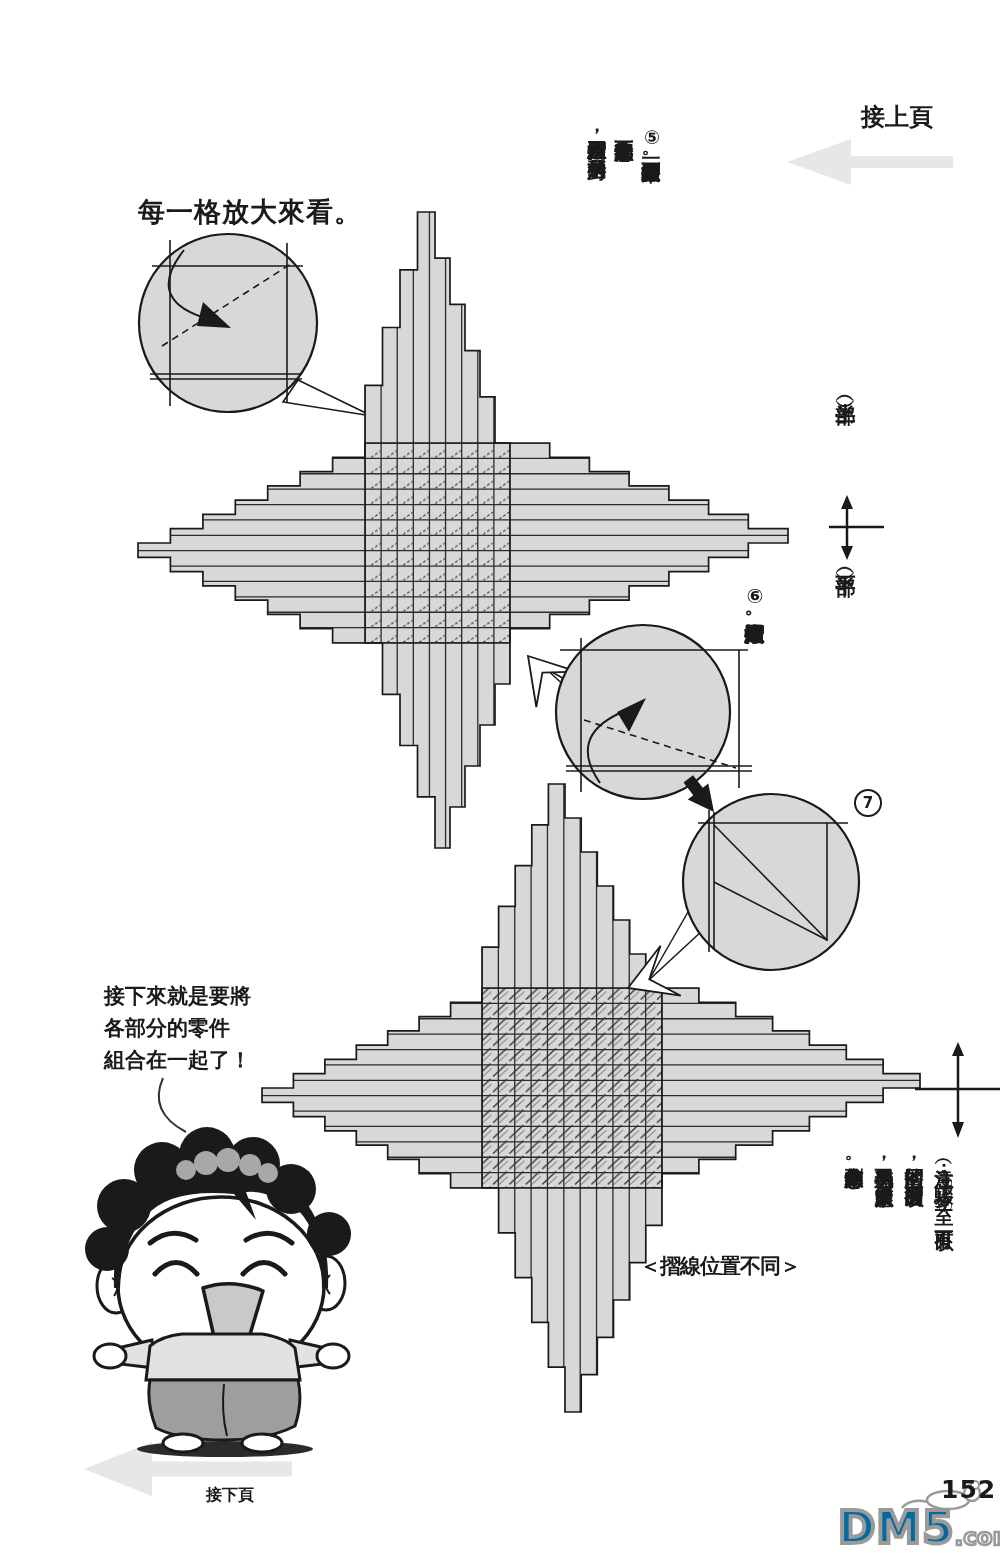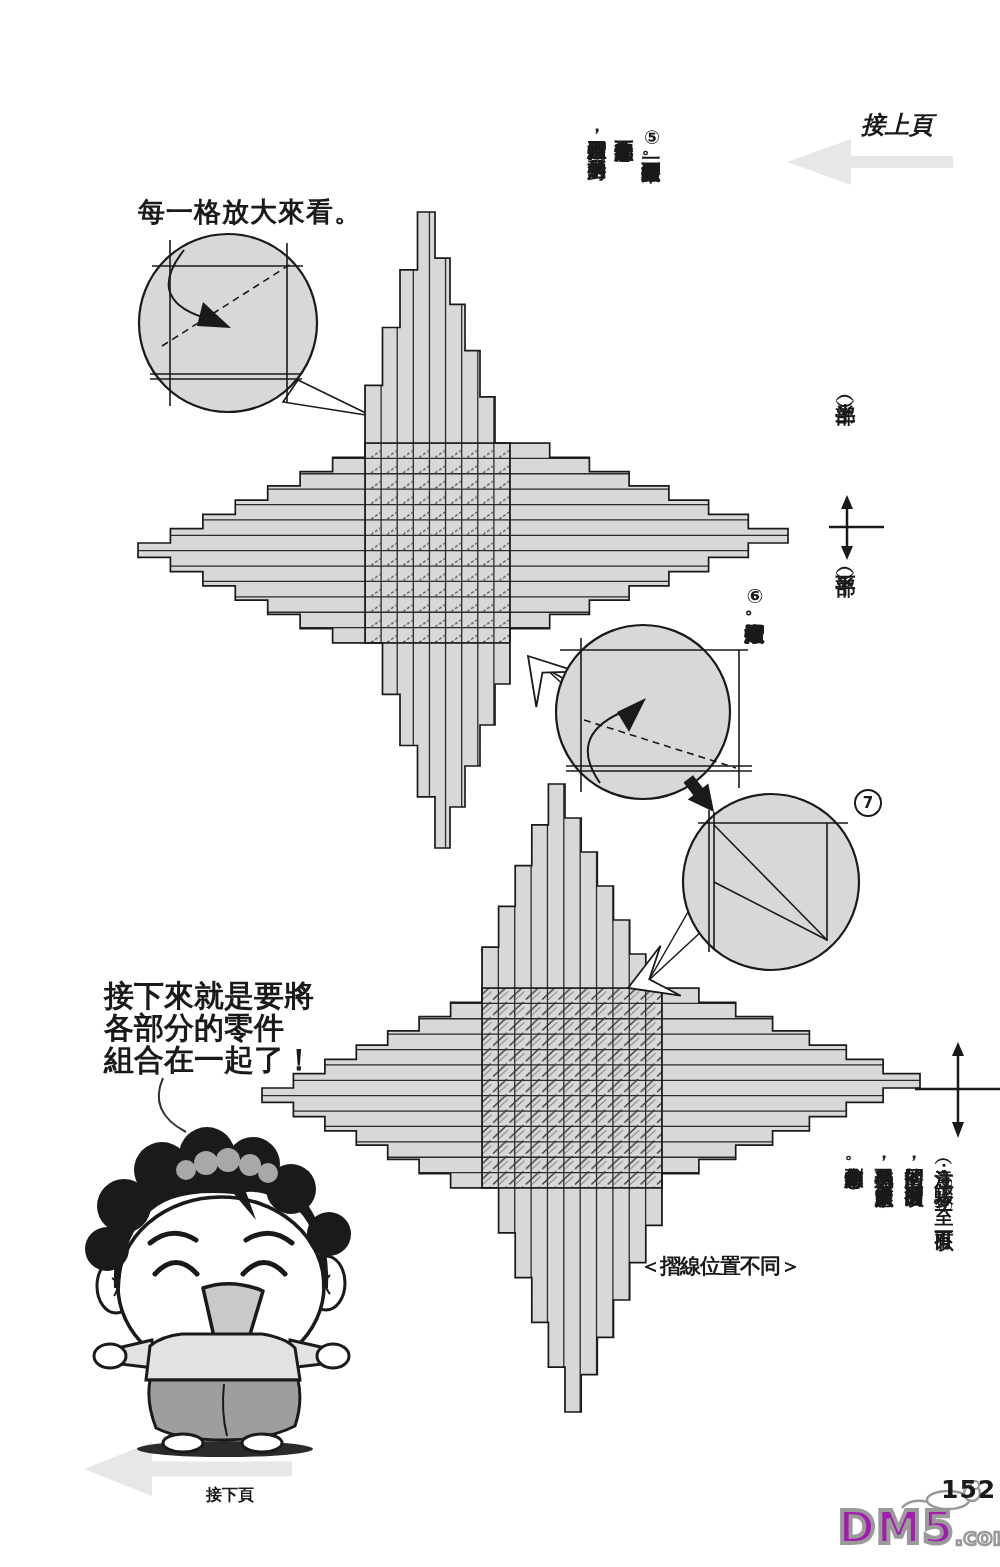--- a/index.html
+++ b/index.html
@@ -11,35 +11,35 @@
   #art{position:absolute;left:0;top:0;width:1000px;height:1567px;}
   .txt{position:absolute;font-weight:700;color:#1a1a1a;}
   .pre{white-space:pre-line;}
   .vtext{writing-mode:vertical-rl;text-orientation:mixed;}
   .h-magnify{left:138px;top:194px;font-size:27px;letter-spacing:1px;}
   .v-step5{left:584px;top:126px;height:300px;font-size:19px;line-height:27px;}
   .v-step6{left:742px;top:584px;height:235px;font-size:20px;line-height:26px;}
   .v-upperhalf{left:833px;top:388px;height:125px;font-size:20px;}
   .v-lowerhalf{left:833px;top:560px;height:125px;font-size:20px;}
   .v-sidenote{left:840px;top:1153px;height:305px;font-size:19px;line-height:30px;}
-  .h-assemble{left:104px;top:980px;font-size:30px;line-height:32px;}
+  .h-assemble{left:104px;top:980px;font-size:21px;line-height:32px;}
   .h-completed{left:640px;top:1252px;font-size:21px;letter-spacing:-1px;}
-  .h-prev{left:861px;top:109px;font-size:24px;font-style:italic;}
+  .h-prev{left:861px;top:101px;font-size:24px;}
   .h-next{left:206px;top:1485px;font-size:16px;}
   .h-pagenum{left:941px;top:1475px;font-size:25px;font-weight:800;letter-spacing:1px;}
   .badge7{
     position:absolute;left:854px;top:789px;width:24px;height:24px;
     border:2.5px solid #1a1a1a;border-radius:50%;
     font-size:15px;font-weight:800;text-align:center;line-height:24px;
   }
   .dm5{
     position:absolute;left:838px;top:1506px;display:flex;align-items:flex-end;
     font-weight:800;
   }
-  .dm5-big{font-size:45px;line-height:44px;color:#a21caf;-webkit-text-stroke:4px #9a9a9a;letter-spacing:1px;text-align:center;}
+  .dm5-big{font-size:45px;line-height:44px;color:#0369a1;-webkit-text-stroke:4px #9a9a9a;letter-spacing:1px;text-align:center;}
   .dm5-small{font-size:23px;line-height:26px;color:#ffffff;-webkit-text-stroke:2.5px #9a9a9a;}
 </style>
 </head>
 <body>
 
 <div class="page">
 
   <svg id="art" viewBox="0 0 1000 1567">
       <defs>
         <pattern id="ticks" width="16" height="15.4" patternUnits="userSpaceOnUse">

